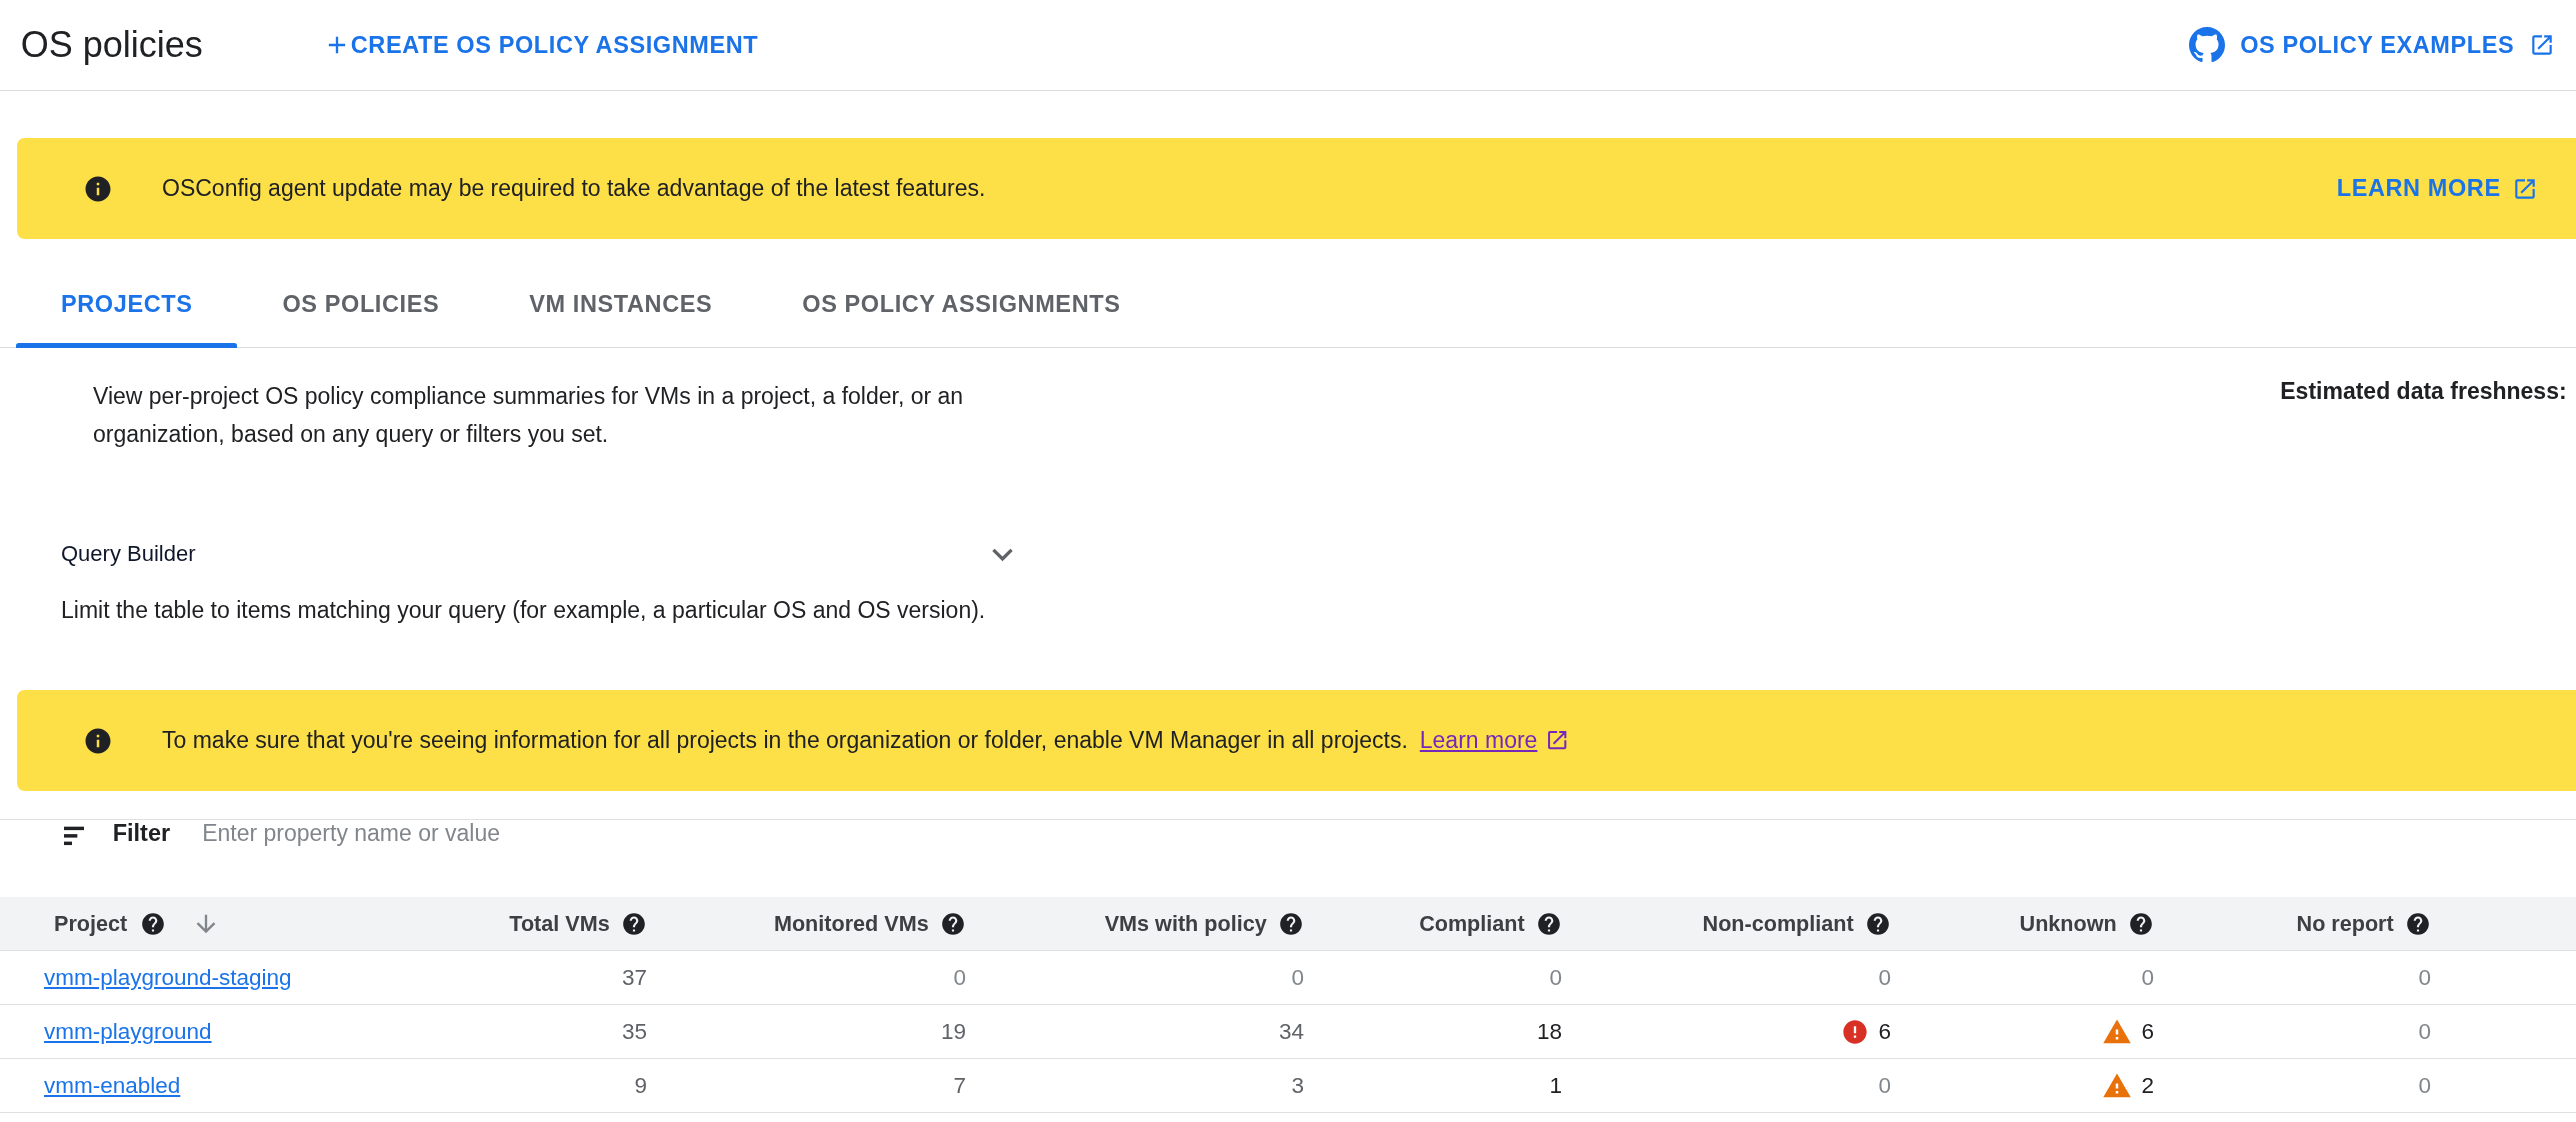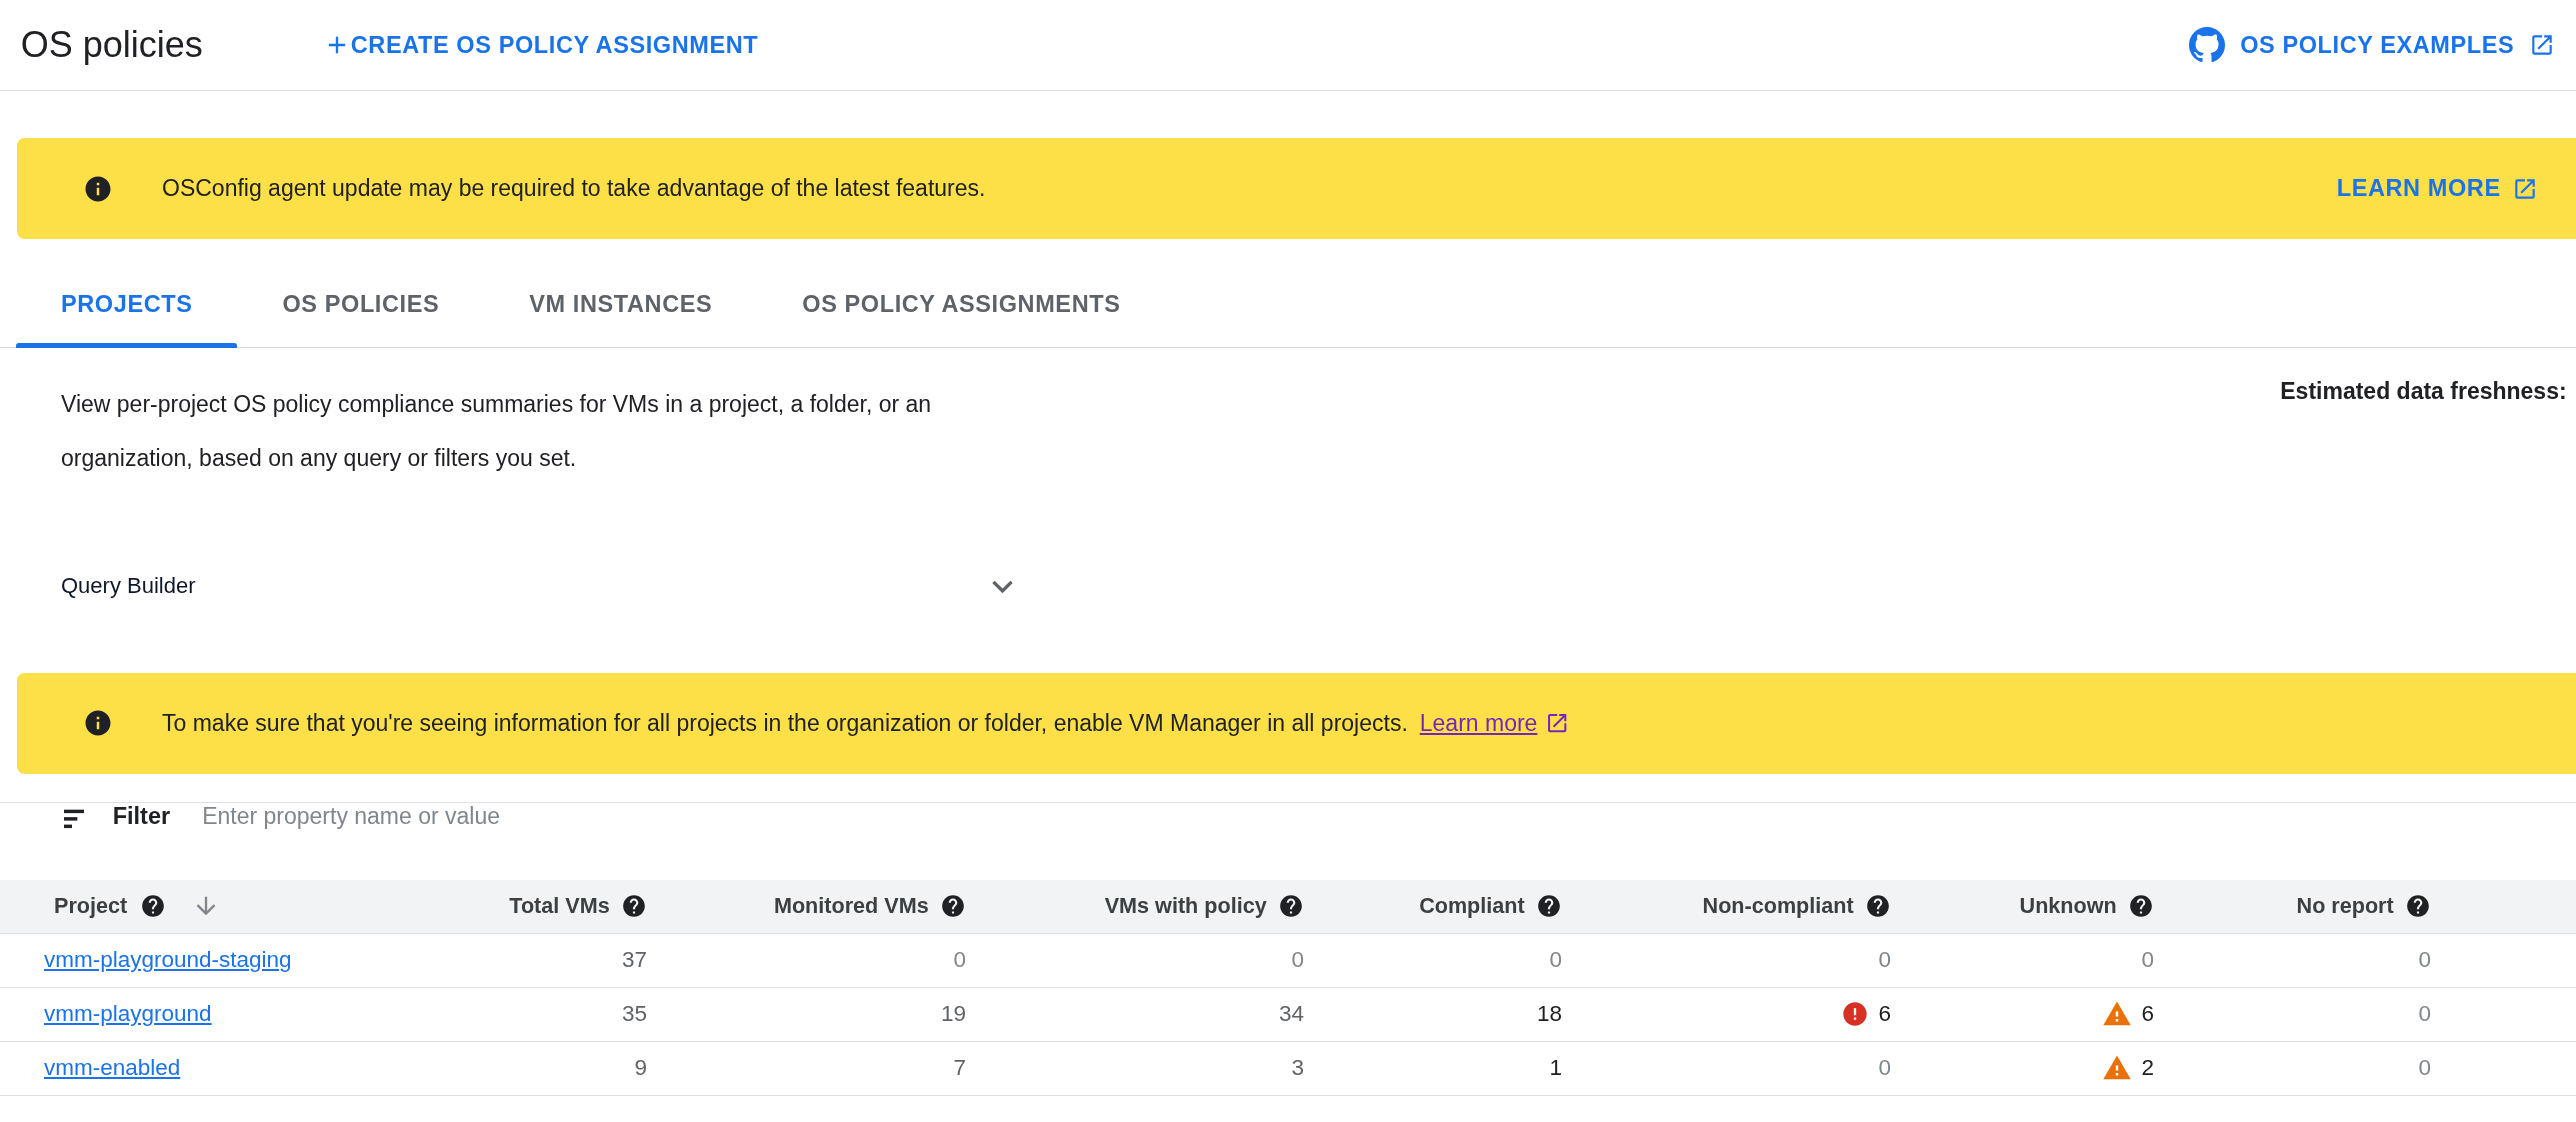--- a/index.html
+++ b/index.html
@@ -24,21 +24,21 @@
   .learn-more-purple { color:#7627bb; font-size:23px; text-decoration:underline; cursor:pointer; display:inline-flex; align-items:center; gap:7.5px; margin-left:5.6px; }
 
   
   .tabs { margin-top:22.5px; height:86px; border-bottom:1.9px solid #dadce0; display:flex; padding-left:16px; }
   .tab { position:relative; display:flex; align-items:center; padding:0 45px; font-size:23.5px; font-weight:700; letter-spacing:0.6px; color:#5f6368; cursor:pointer; }
   .tab.active { color:#1a73e8; }
   .tab.active::after { content:""; position:absolute; left:0; right:0; bottom:-1.9px; height:5.6px; background:#1a73e8; border-radius:2.8px 2.8px 0 0; }
 
   
   .overview { margin:29px 9.4px 0 61px; display:flex; justify-content:space-between; align-items:flex-start; }
-  .description { max-width:995px; font-size:23px; line-height:54px; color:#202124; }
+  .description { max-width:995px; font-size:23px; line-height:38px; color:#202124;margin-left:32px; }
   .freshness { font-size:23px; font-weight:700; color:#202124; padding-top:1.9px; white-space:nowrap; }
 
   
   .query-builder { margin:81px 0 0 61px; }
   .qb-header { width:962px; display:flex; justify-content:space-between; align-items:center; }
   .qb-title { font-size:22px; font-weight:400; color:#0f172a; }
   .qb-hint { margin-top:22.5px; font-size:23px; color:#202124; }
 
   
   .table-card { margin-top:28px; border-top:1.9px solid #e0e0e0; }
@@ -110,20 +110,21 @@
     <div class="freshness">Estimated data freshness:</div>
   </section>
 
   <section class="query-builder">
     <div class="qb-header">
       <h2 class="qb-title">Query Builder</h2>
       <svg class="icon" width="41" height="41" viewBox="0 0 24 24">
           <path fill="#5f6368" d="M16.59 8.59 12 13.17 7.41 8.59 6 10l6 6 6-6z"></path>
         </svg>
     </div>
+    <p class="qb-hint">Limit the table to items matching your query (for example, a particular OS and OS version).</p>
   </section>
 
   <div class="banner banner-2">
     <svg class="icon" width="30" height="30" viewBox="0 0 24 24">
         <path fill="#202124" d="M12 2C6.48 2 2 6.48 2 12s4.48 10 10 10 10-4.48 10-10S17.52 2 12 2zm1 15h-2v-6h2v6zm0-8h-2V7h2v2z"></path>
       </svg>
     <span class="msg">
       <span>To make sure that you're seeing information for all projects in the organization or folder, enable VM Manager in all projects.</span>
       <a class="learn-more-purple">
         <span>Learn more</span>

